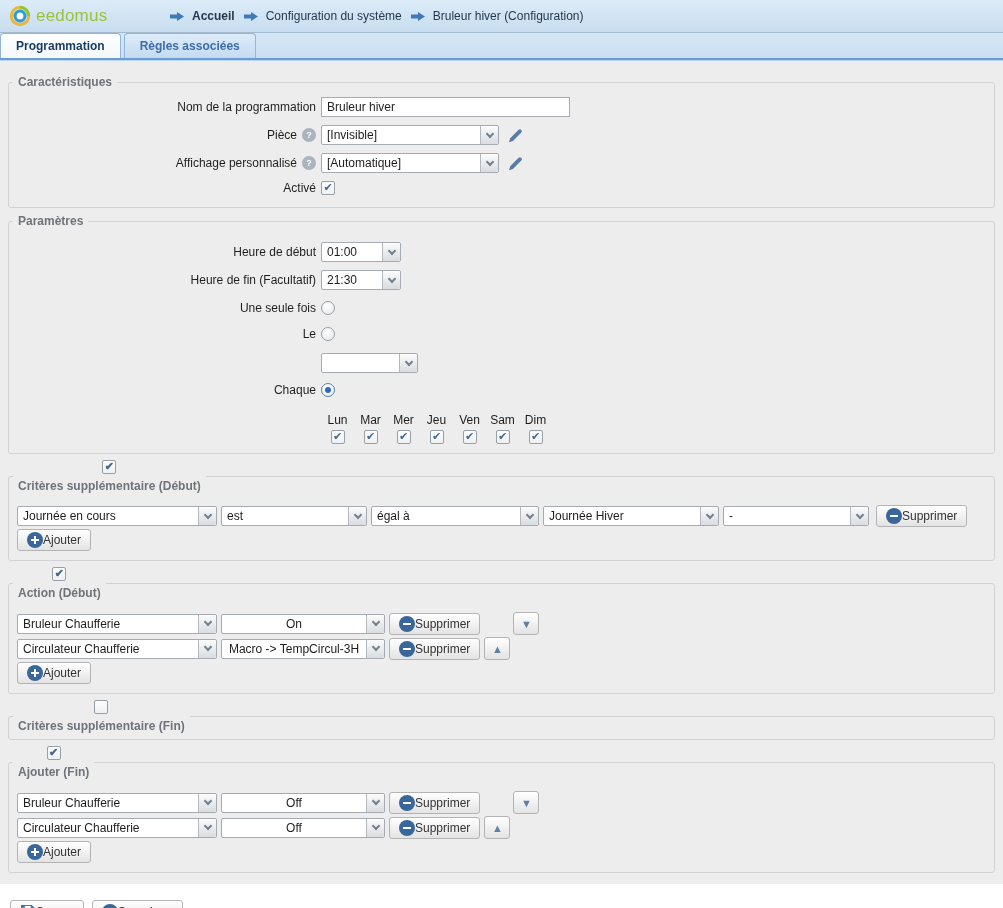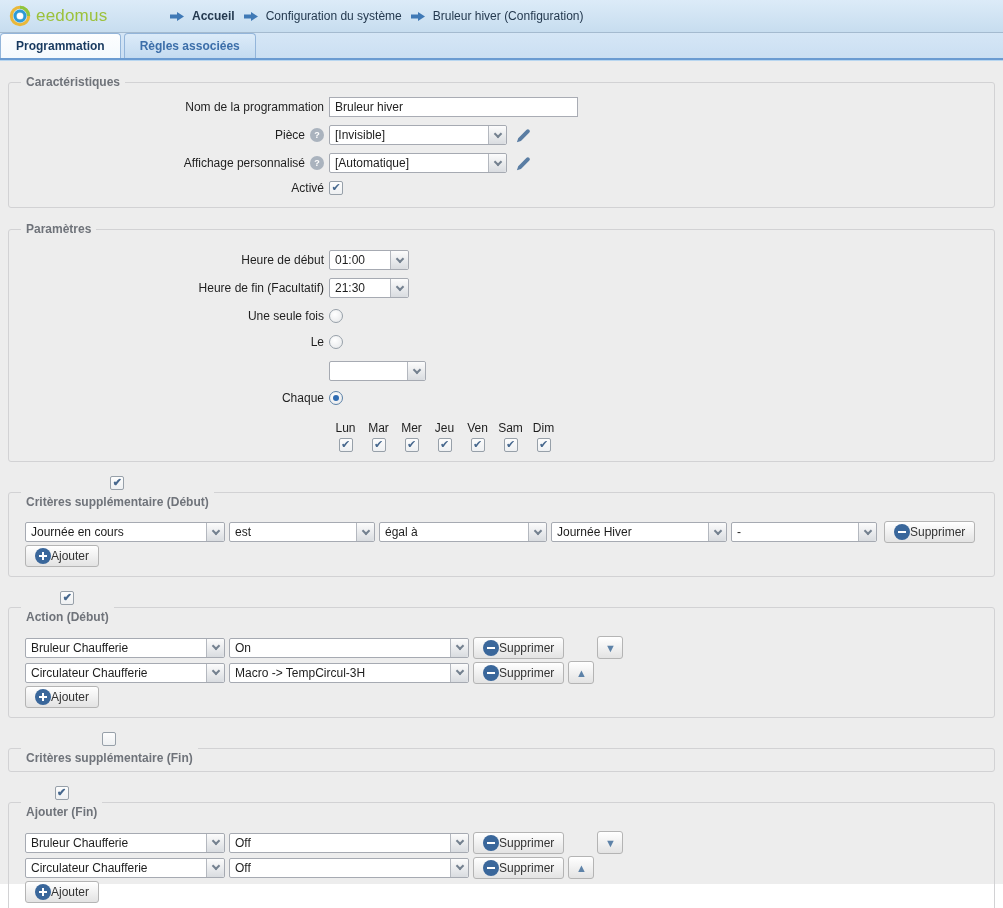--- a/index.html
+++ b/index.html
@@ -32,21 +32,21 @@
     border:1px solid #93b5da; border-bottom:none; border-radius:4px 4px 0 0;
     background:linear-gradient(#dcebf9,#c4dbf0);
     color:#3c6ea9; font-weight:bold; font-size:12px; cursor:pointer;
   }
   .tab.active { background:linear-gradient(#fdfeff,#f4f9fd); color:#17395f; }
   .tabline { height:1px; background:#b8d6f0; }
   
   .content { background:#ededed; padding:14px 8px 0 8px; height:823px; }
   fieldset {
     border:1px solid #d2d2d4; border-radius:3px;
-    margin:0 0 14px 0; padding:4px 10px 9px 16px;
+    margin:0 0 6px 0; padding:4px 10px 9px 8px;
   }
   legend { font-weight:bold; color:#6f737a; font-size:12px; padding:0 5px; margin-left:-4px; }
   .legend-inner { display:flex; align-items:center; gap:5px;flex-direction:column; }
   .fs-carac { min-height:133px; }
   .fs-param { min-height:224px; }
   .fs-crit-deb { min-height:76px; }
   .fs-act-deb { min-height:105px; }
   .fs-crit-fin { min-height:21px; padding-bottom:2px; }
   .fs-act-fin { min-height:103px; }
   
@@ -68,21 +68,21 @@
     display:flex; align-items:center; justify-content:center;
   }
   .chev { width:6px; height:6px; border-right:2px solid #74818f; border-bottom:2px solid #74818f; transform:rotate(45deg); margin-top:-3px; }
   .w-room { width:178px; }
   .w-time { width:80px; }
   .w-date { width:97px; }
   .w-c200 { width:200px; }
   .w-c146 { width:146px; }
   .w-c168 { width:168px; }
   .w-c176 { width:176px; }
-  .w-c208 { width:240px; }
+  .w-c208 { width:164px;text-align:center; }
   
   .cb {
     width:14px; height:14px; border:1px solid #97a0a9; border-radius:2px;
     background:linear-gradient(#fdfdfd,#eef0f2);
     display:inline-flex; align-items:center; justify-content:center; flex:none; cursor:pointer;
   }
   .cb.checked::after { content:"\2714"; font-size:11px; color:#47688e; margin-top:-1px; }
   .radio {
     width:14px; height:14px; border:1px solid #97a0a9; border-radius:50%;
     background:radial-gradient(circle at 40% 35%, #ffffff, #e4e6e8);

